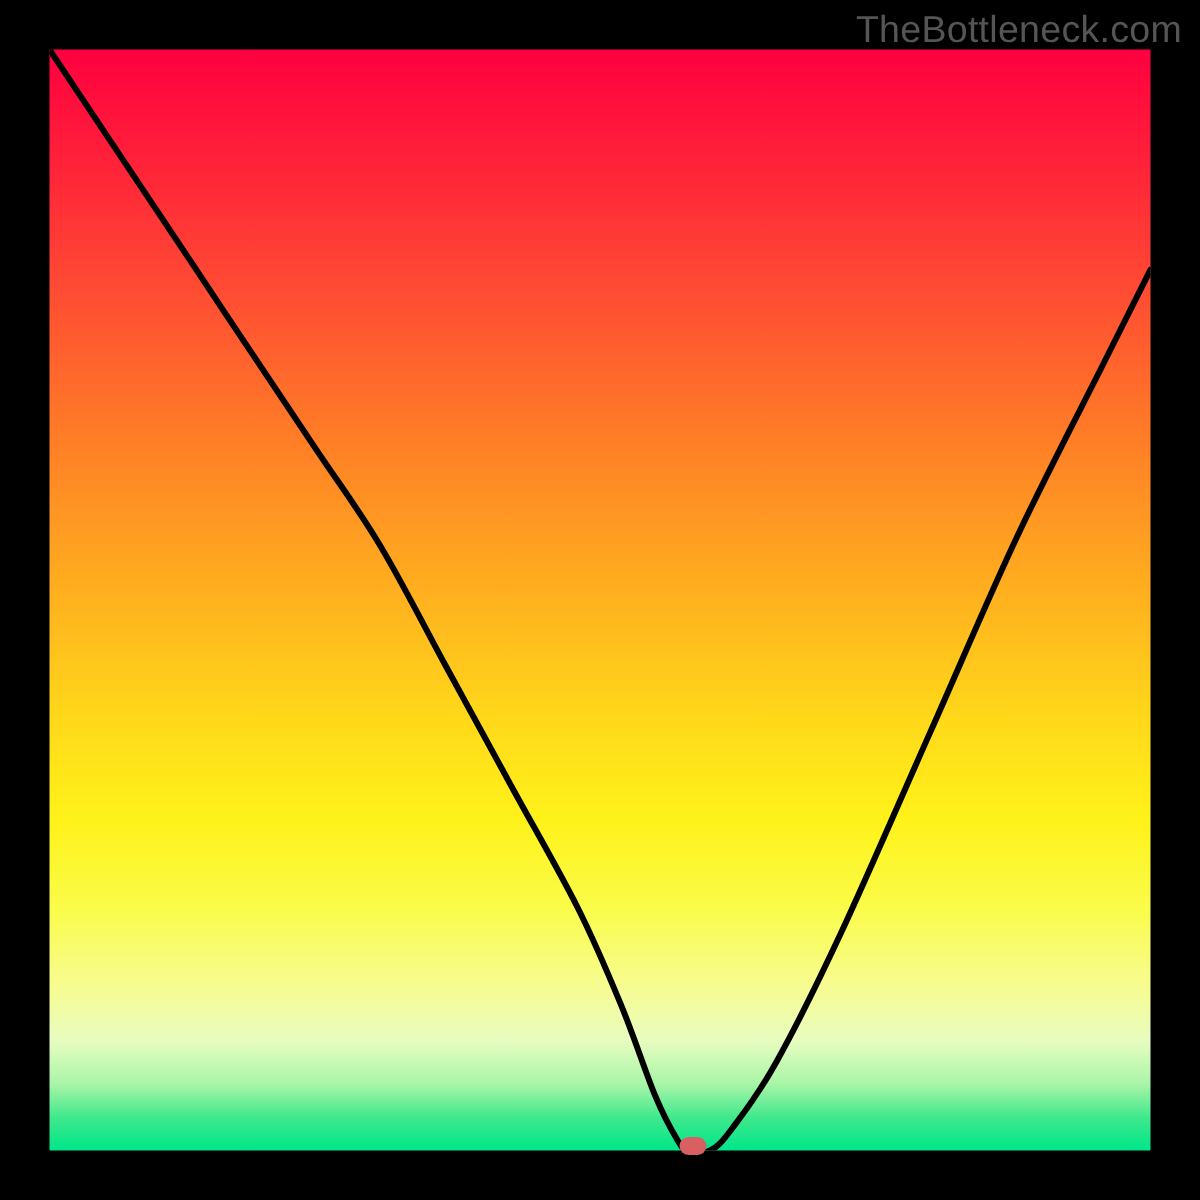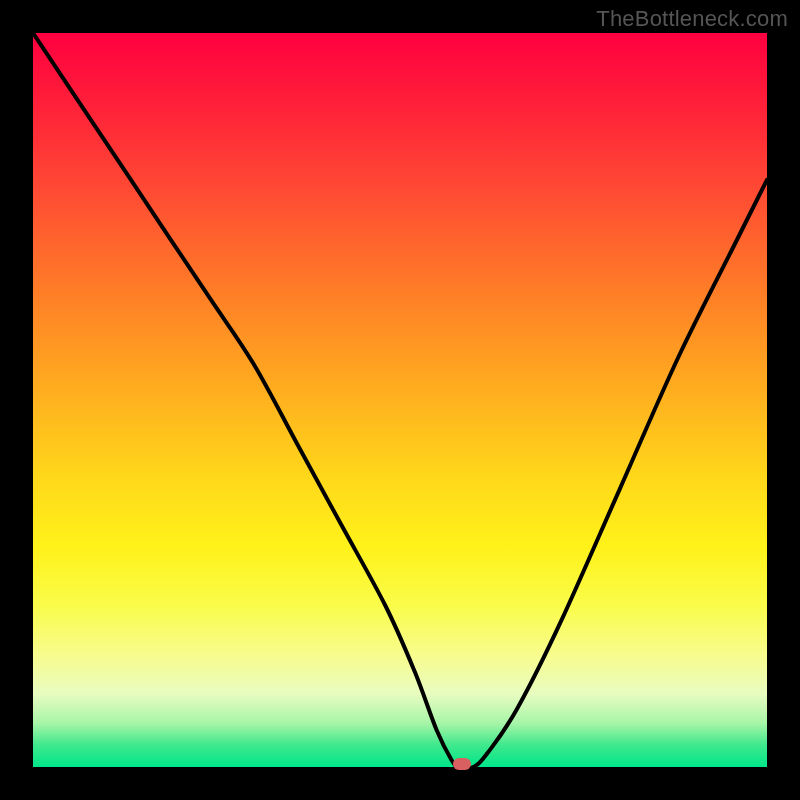--- a/index.html
+++ b/index.html
@@ -16,21 +16,21 @@
     top: 0;
     left: 0;
     width: 800px;
     height: 800px;
   }
   .watermark {
     position: absolute;
     top: 6px;
     right: 12px;
     color: #555;
-    font-size: 22px;
+    font-size: 25px;
     font-weight: normal;
     z-index: 10;
     letter-spacing: 0.2px;
   }
   .plot-area {
     position: absolute;
     left: 33px;
     top: 33px;
     width: 734px;
     height: 734px;

